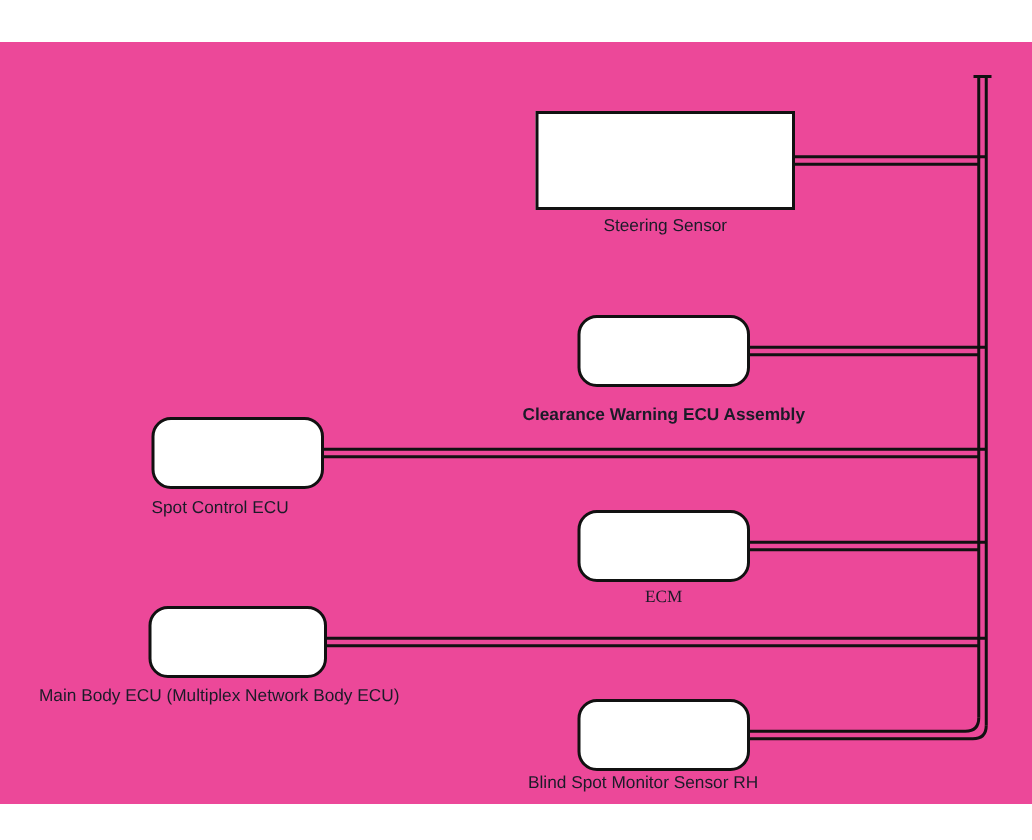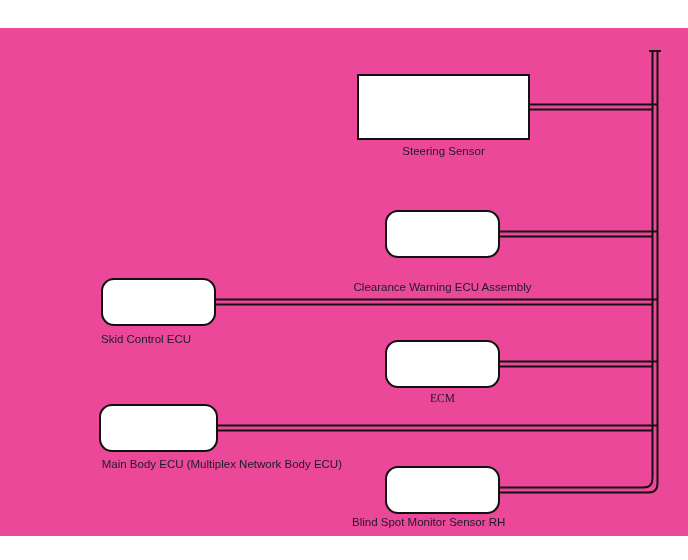--- a/index.html
+++ b/index.html
@@ -85,26 +85,26 @@
       <path d="M 649 23 L 656 23" fill="none" stroke="#111111" stroke-width="2" stroke-linecap="butt" stroke-linejoin="miter"></path>
       <path d="M 654 23 L 661 23" fill="none" stroke="#111111" stroke-width="2" stroke-linecap="butt" stroke-linejoin="miter"></path>
       <path d="M 32 519.5 L 60 519.5" fill="none" stroke="#111111" stroke-width="2" stroke-linecap="butt" stroke-linejoin="miter"></path>
       <path d="M 32 524.5 L 60 524.5" fill="none" stroke="#111111" stroke-width="2" stroke-linecap="butt" stroke-linejoin="miter"></path>
     </svg>
 
   <div id="nodes-layer">
       <div class="node-box square" style="left: 357px; top: 46px; width: 173px; height: 66px;"></div>
       <div class="node-label center" style="left: 357px; top: 116px; width: 173px;">Steering Sensor</div>
       <div class="node-box rounded" style="left: 385px; top: 182px; width: 115px; height: 48px;"></div>
-      <div class="node-label center" style="left: 327px; top: 252px; width: 231px;">Clearance Warning ECU Assembly</div>
+      <div class="node-label center" style="left: 327px; top: 242px; width: 231px; font-weight: bold;">Clearance Warning ECU Assembly</div>
       <div class="node-box rounded" style="left: 101px; top: 250px; width: 115px; height: 48px;"></div>
-      <div class="node-label left" style="left: 101px; top: 304px; width: 200px;">Skid Control ECU</div>
+      <div class="node-label left" style="left: 101px; top: 304px; width: 200px;">Spot Control ECU</div>
       <div class="node-box rounded" style="left: 385px; top: 312px; width: 115px; height: 48px;"></div>
       <div class="node-label center" style="left: 385px; top: 363px; width: 115px; font-family: Liberation Serif, serif;">ECM</div>
       <div class="node-box rounded" style="left: 99px; top: 376px; width: 119px; height: 48px;"></div>
-      <div class="node-label left" style="left: 12px; top: 429px; width: 330px; text-align: right;">Main Body ECU (Multiplex Network Body ECU)</div>
+      <div class="node-label left" style="left: 26px; top: 429px; width: 330px;">Main Body ECU (Multiplex Network Body ECU)</div>
       <div class="node-box rounded" style="left: 385px; top: 438px; width: 115px; height: 48px;"></div>
       <div class="node-label left" style="left: 352px; top: 487px; width: 260px;">Blind Spot Monitor Sensor RH</div>
     </div>
 
   <div id="legend-label">H</div>
 
 </div>
 
 </body></html>

